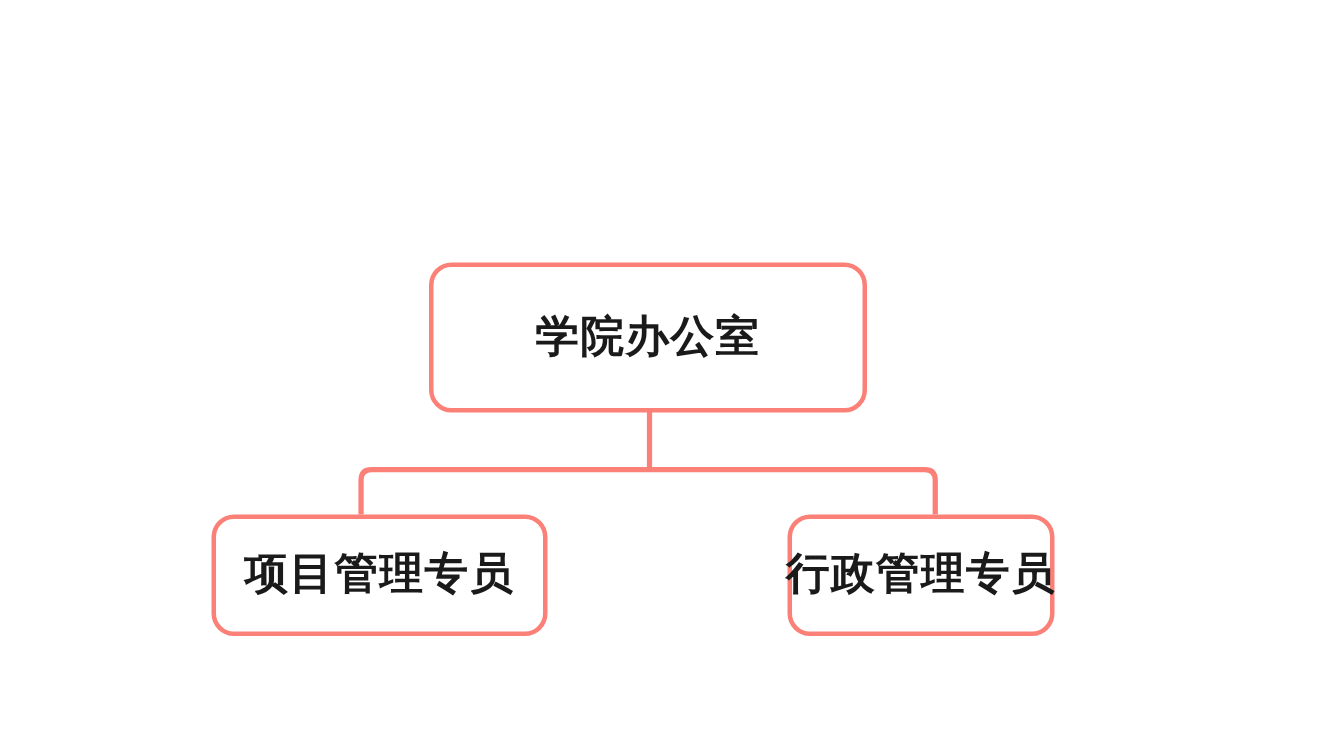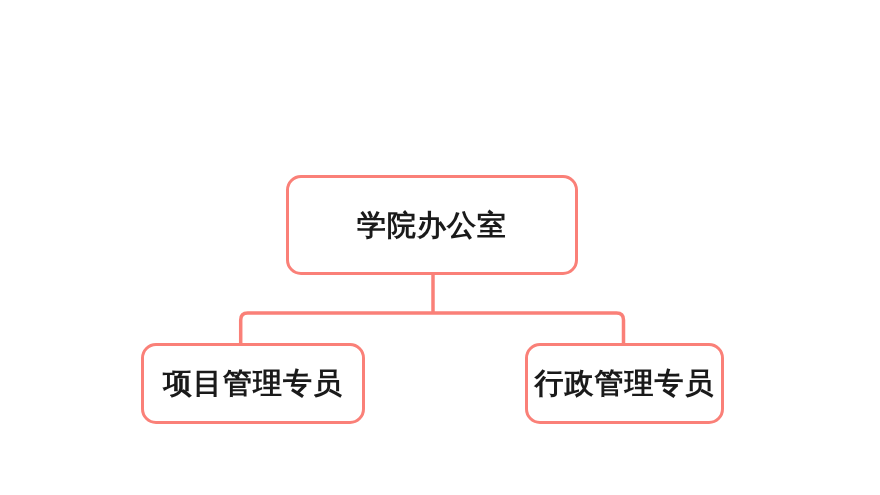--- a/index.html
+++ b/index.html
@@ -45,21 +45,21 @@
   .org-node .node-label {
     font-weight: bold;
     font-size: 29px;
     letter-spacing: 1px;
     color: var(--text, #1A1A1A);
     white-space: nowrap;
     line-height: 1;
   }
   .node-root  { left: 286px; top: 127px; width: 292px; height: 100px; }
   .node-child-0 { left: 141px; top: 295px; width: 224px; height: 81px; }
-  .node-child-1 { left: 525px; top: 295px; width: 199px; height: 81px; }
+  .node-child-1 { left: 525px; top: 295px; width: 178px; height: 81px; }
 </style>
 </head>
 <body>
 
 <div class="canvas">
 
   <svg class="connector-svg" viewBox="0 0 880 495" xmlns="http://www.w3.org/2000/svg">
 
     <path class="connector-path" d="M 433 225 L 433 265"></path>
 

